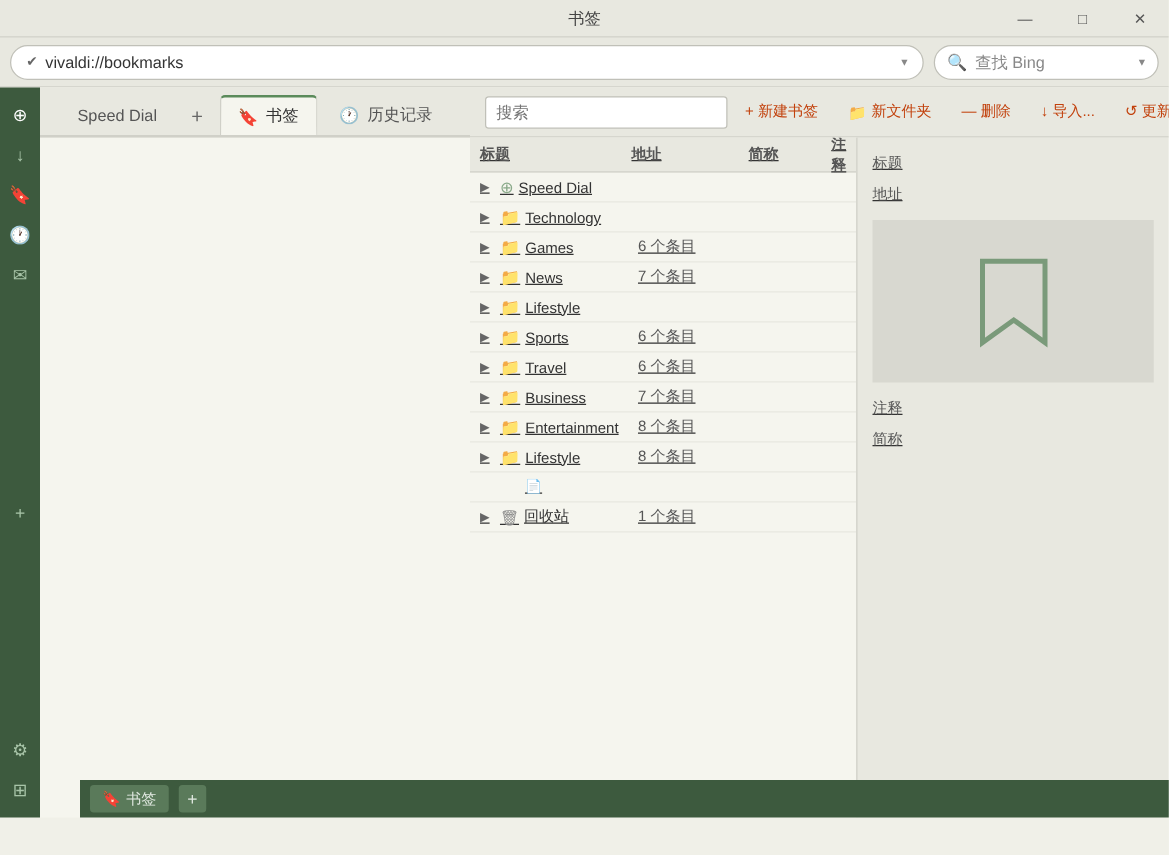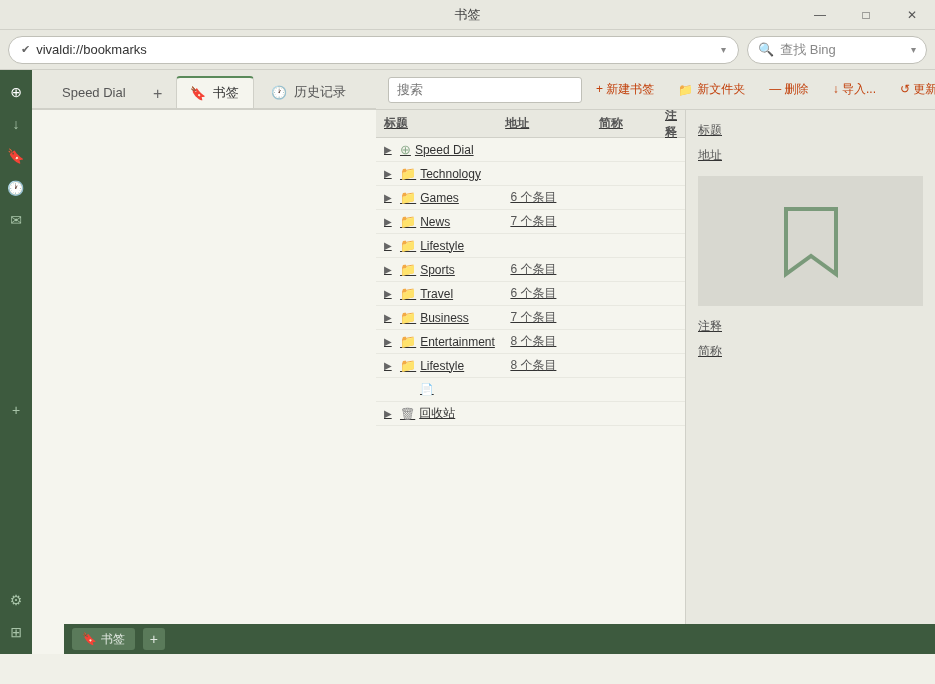--- a/index.html
+++ b/index.html
@@ -527,20 +527,21 @@
           <div class="row-short"></div>
           <div class="row-note"></div>
         </div>
 
         <div class="list-row">
           <div class="row-title">
             <span class="row-toggle">▶</span>
             <span class="trash-icon">🗑</span>
             <span>回收站</span>
           </div>
+          <div class="row-address">1 个条目</div>
           <div class="row-short"></div>
           <div class="row-note"></div>
         </div>
       </div>
 
       <div class="right-panel">
         <div class="panel-section">
           <span class="panel-label">标题</span>
         </div>
         <div class="panel-section">

